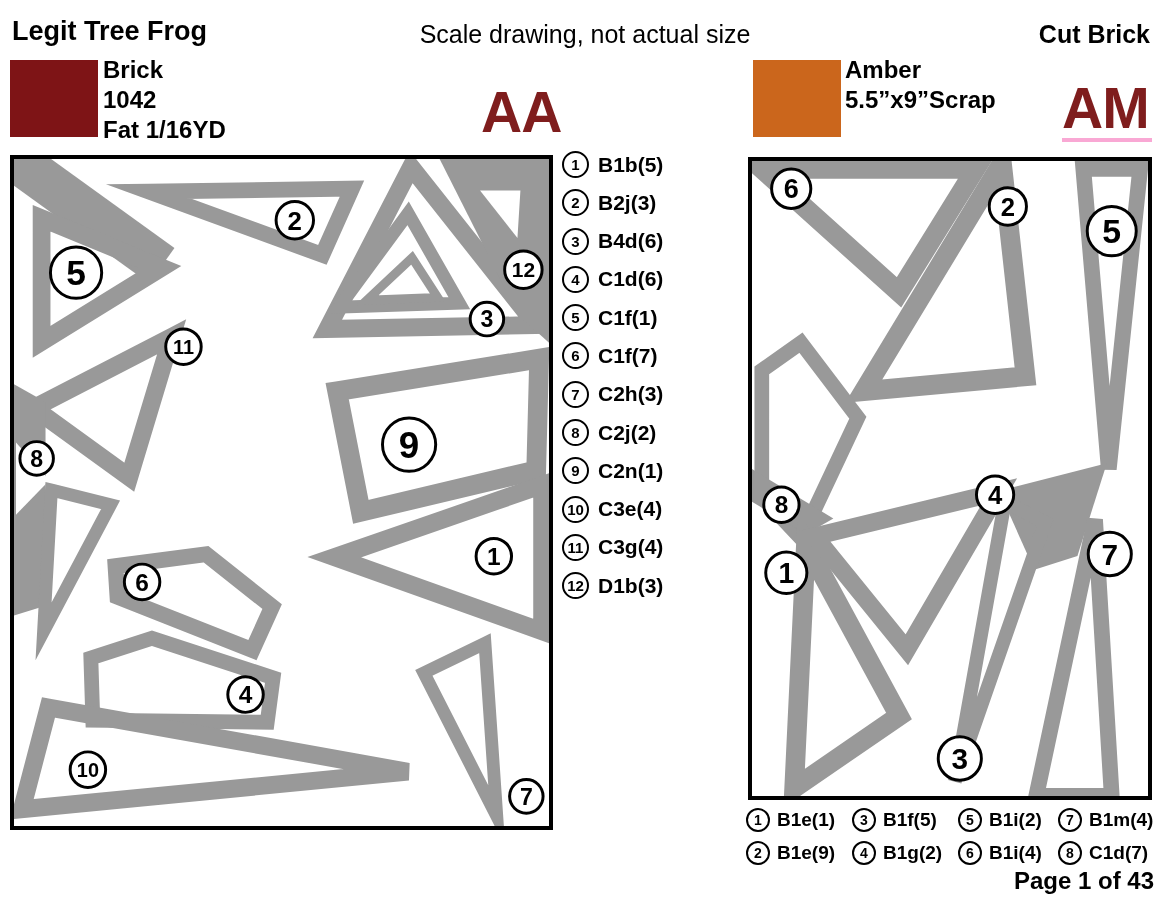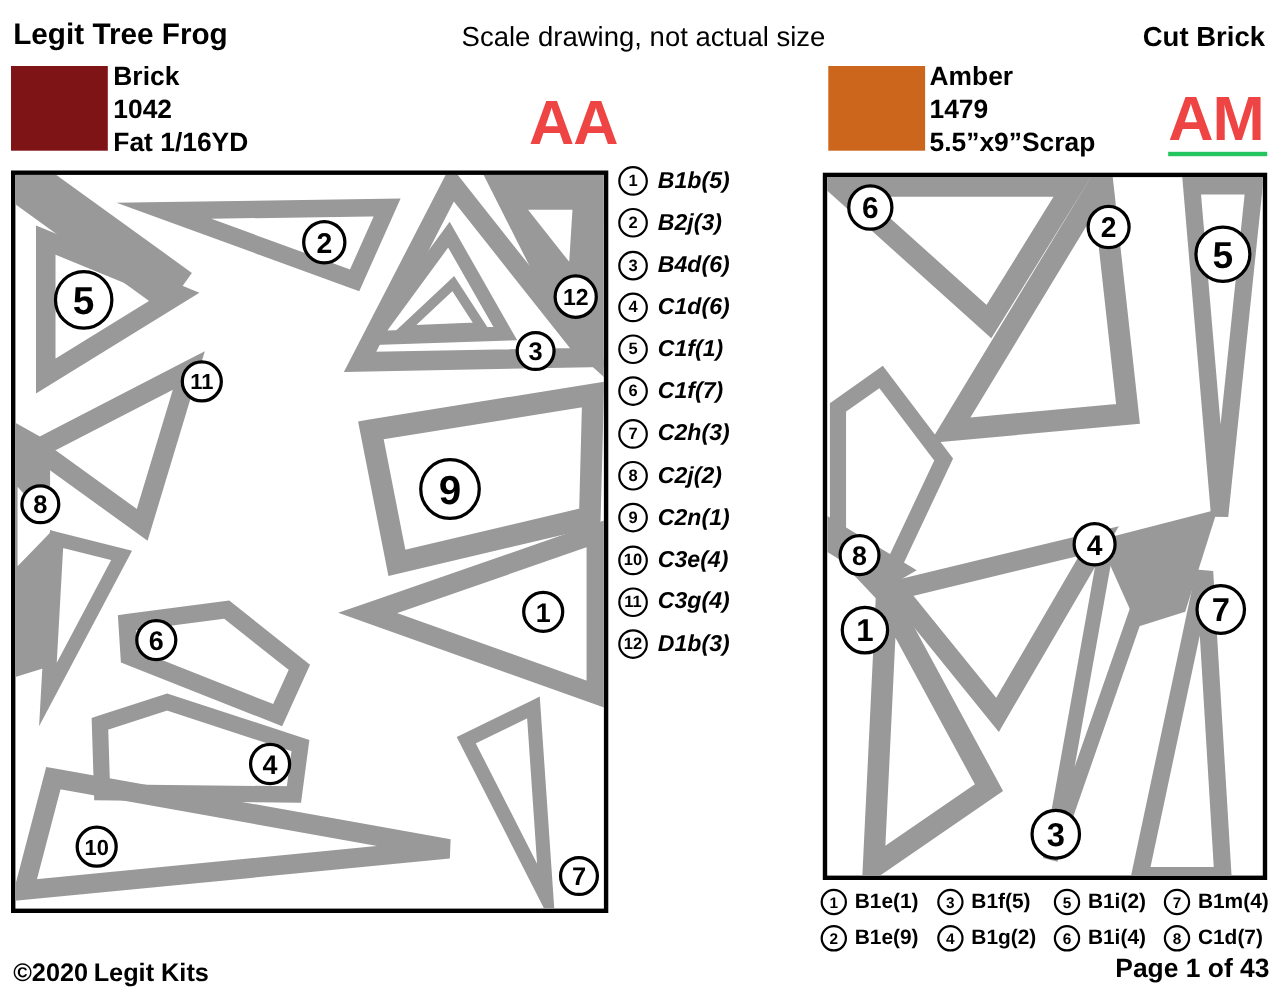--- a/index.html
+++ b/index.html
@@ -8,33 +8,33 @@
   .abs{position:absolute;}
   .title{left:12px;top:16px;font-size:27px;font-weight:bold;}
   .subtitle{left:0;right:0;top:20px;text-align:center;font-size:25px;font-weight:normal;}
   .cutguide{right:20px;top:20px;font-size:25px;font-weight:bold;}
   .swatch{width:88px;height:77px;}
   .sw-brick{left:10px;top:60px;}
   .sw-amber{left:753px;top:60px;}
   .fabinfo{font-size:24px;font-weight:bold;line-height:30px;}
   .fi-brick{left:103px;top:55px;}
   .fi-amber{left:845px;top:55px;}
-  .panel-label{font-size:57px;font-weight:bold;color:#ef4444;line-height:56px;letter-spacing:-1px;}
+  .panel-label{font-size:57px;font-weight:bold;color:#7f1d1d;line-height:56px;letter-spacing:-1px;}
   .pl-aa{left:481px;top:84px;}
-  .pl-am{left:1062px;top:80px;border-bottom:4px solid #22c55e;padding:0 3px 2px 0;}
+  .pl-am{left:1062px;top:80px;border-bottom:4px solid #f9a8d4;padding:0 3px 2px 0;}
   .panel{border:4px solid #000;box-sizing:border-box;background:#fff;}
   .panel svg{display:block;width:100%;height:100%;}
   .panel-aa{left:10px;top:155px;width:543px;height:675px;}
   .panel-am{left:748px;top:157px;width:404px;height:643px;}
   .aa-legend{left:562px;top:151px;}
   .aa-legend .lrow{display:flex;align-items:center;height:27px;margin-bottom:11.3px;}
   .ncirc{display:inline-flex;align-items:center;justify-content:center;border:2.5px solid #000;
          border-radius:50%;background:#fff;font-weight:bold;box-sizing:border-box;flex:none;}
   .aa-legend .ncirc{width:27px;height:27px;font-size:15px;}
-  .aa-legend .llabel{margin-left:9px;font-size:21px;font-weight:bold;white-space:nowrap;font-style:italic;}
+  .aa-legend .llabel{margin-left:9px;font-size:21px;font-weight:bold;white-space:nowrap;}
   .am-legend{left:746px;top:808px;width:410px;}
   .am-legend .lgrow{display:grid;grid-template-columns:106px 106px 100px auto;margin-bottom:9px;}
   .am-legend .cell{display:flex;align-items:center;}
   .am-legend .ncirc{width:24px;height:24px;font-size:14px;border-width:2px;}
   .am-legend .llabel{margin-left:7px;font-size:19px;font-weight:bold;white-space:nowrap;}
   .footer-left{left:12px;top:871px;font-size:23px;font-weight:bold;}
   .footer-left .brand{margin-left:5px;}
   .pagenum{right:16px;top:867px;font-size:24px;font-weight:bold;}
 </style>
 </head>
@@ -50,21 +50,20 @@
   <div class="abs fabinfo fi-brick">
     <div>Brick</div>
     <div>1042</div>
     <div>Fat 1/16YD</div>
   </div>
   <div class="abs panel-label pl-aa">AA</div>
 
   <div class="abs swatch sw-amber" style="background: rgb(203, 102, 28);"></div>
   <div class="abs fabinfo fi-amber">
     <div>Amber</div>
-    <div>1479</div>
     <div>5.5”x9”Scrap</div>
   </div>
   <div class="abs panel-label pl-am">AM</div>
 
   <div class="abs panel panel-aa">
     <svg id="svg-aa" viewBox="0 0 543 675" preserveAspectRatio="none">
         <line x1="0" y1="0" x2="150" y2="108" stroke="#999999" stroke-width="44"></line>
         <polygon points="137,33 343,30 313,97" fill="none" stroke="#999999" stroke-width="16" stroke-linejoin="miter" stroke-miterlimit="6"></polygon>
         <polygon points="28,60 150,110 28,185" fill="none" stroke="#999999" stroke-width="18" stroke-linejoin="miter" stroke-miterlimit="6"></polygon>
         <polygon points="403,8 318,172 530,168" fill="none" stroke="#999999" stroke-width="18" stroke-linejoin="miter" stroke-miterlimit="6"></polygon>
@@ -261,18 +260,15 @@
           <span class="ncirc">6</span>
           <span class="llabel">B1i(4)</span>
         </span>
         <span class="cell">
           <span class="ncirc">8</span>
           <span class="llabel">C1d(7)</span>
         </span>
       </div>
     </div>
 
-  <div class="abs footer-left">
-    <span>©2020</span><span class="brand">Legit Kits</span>
-  </div>
   <div class="abs pagenum">Page 1 of 43</div>
 
 </div>
 
 </body></html>

